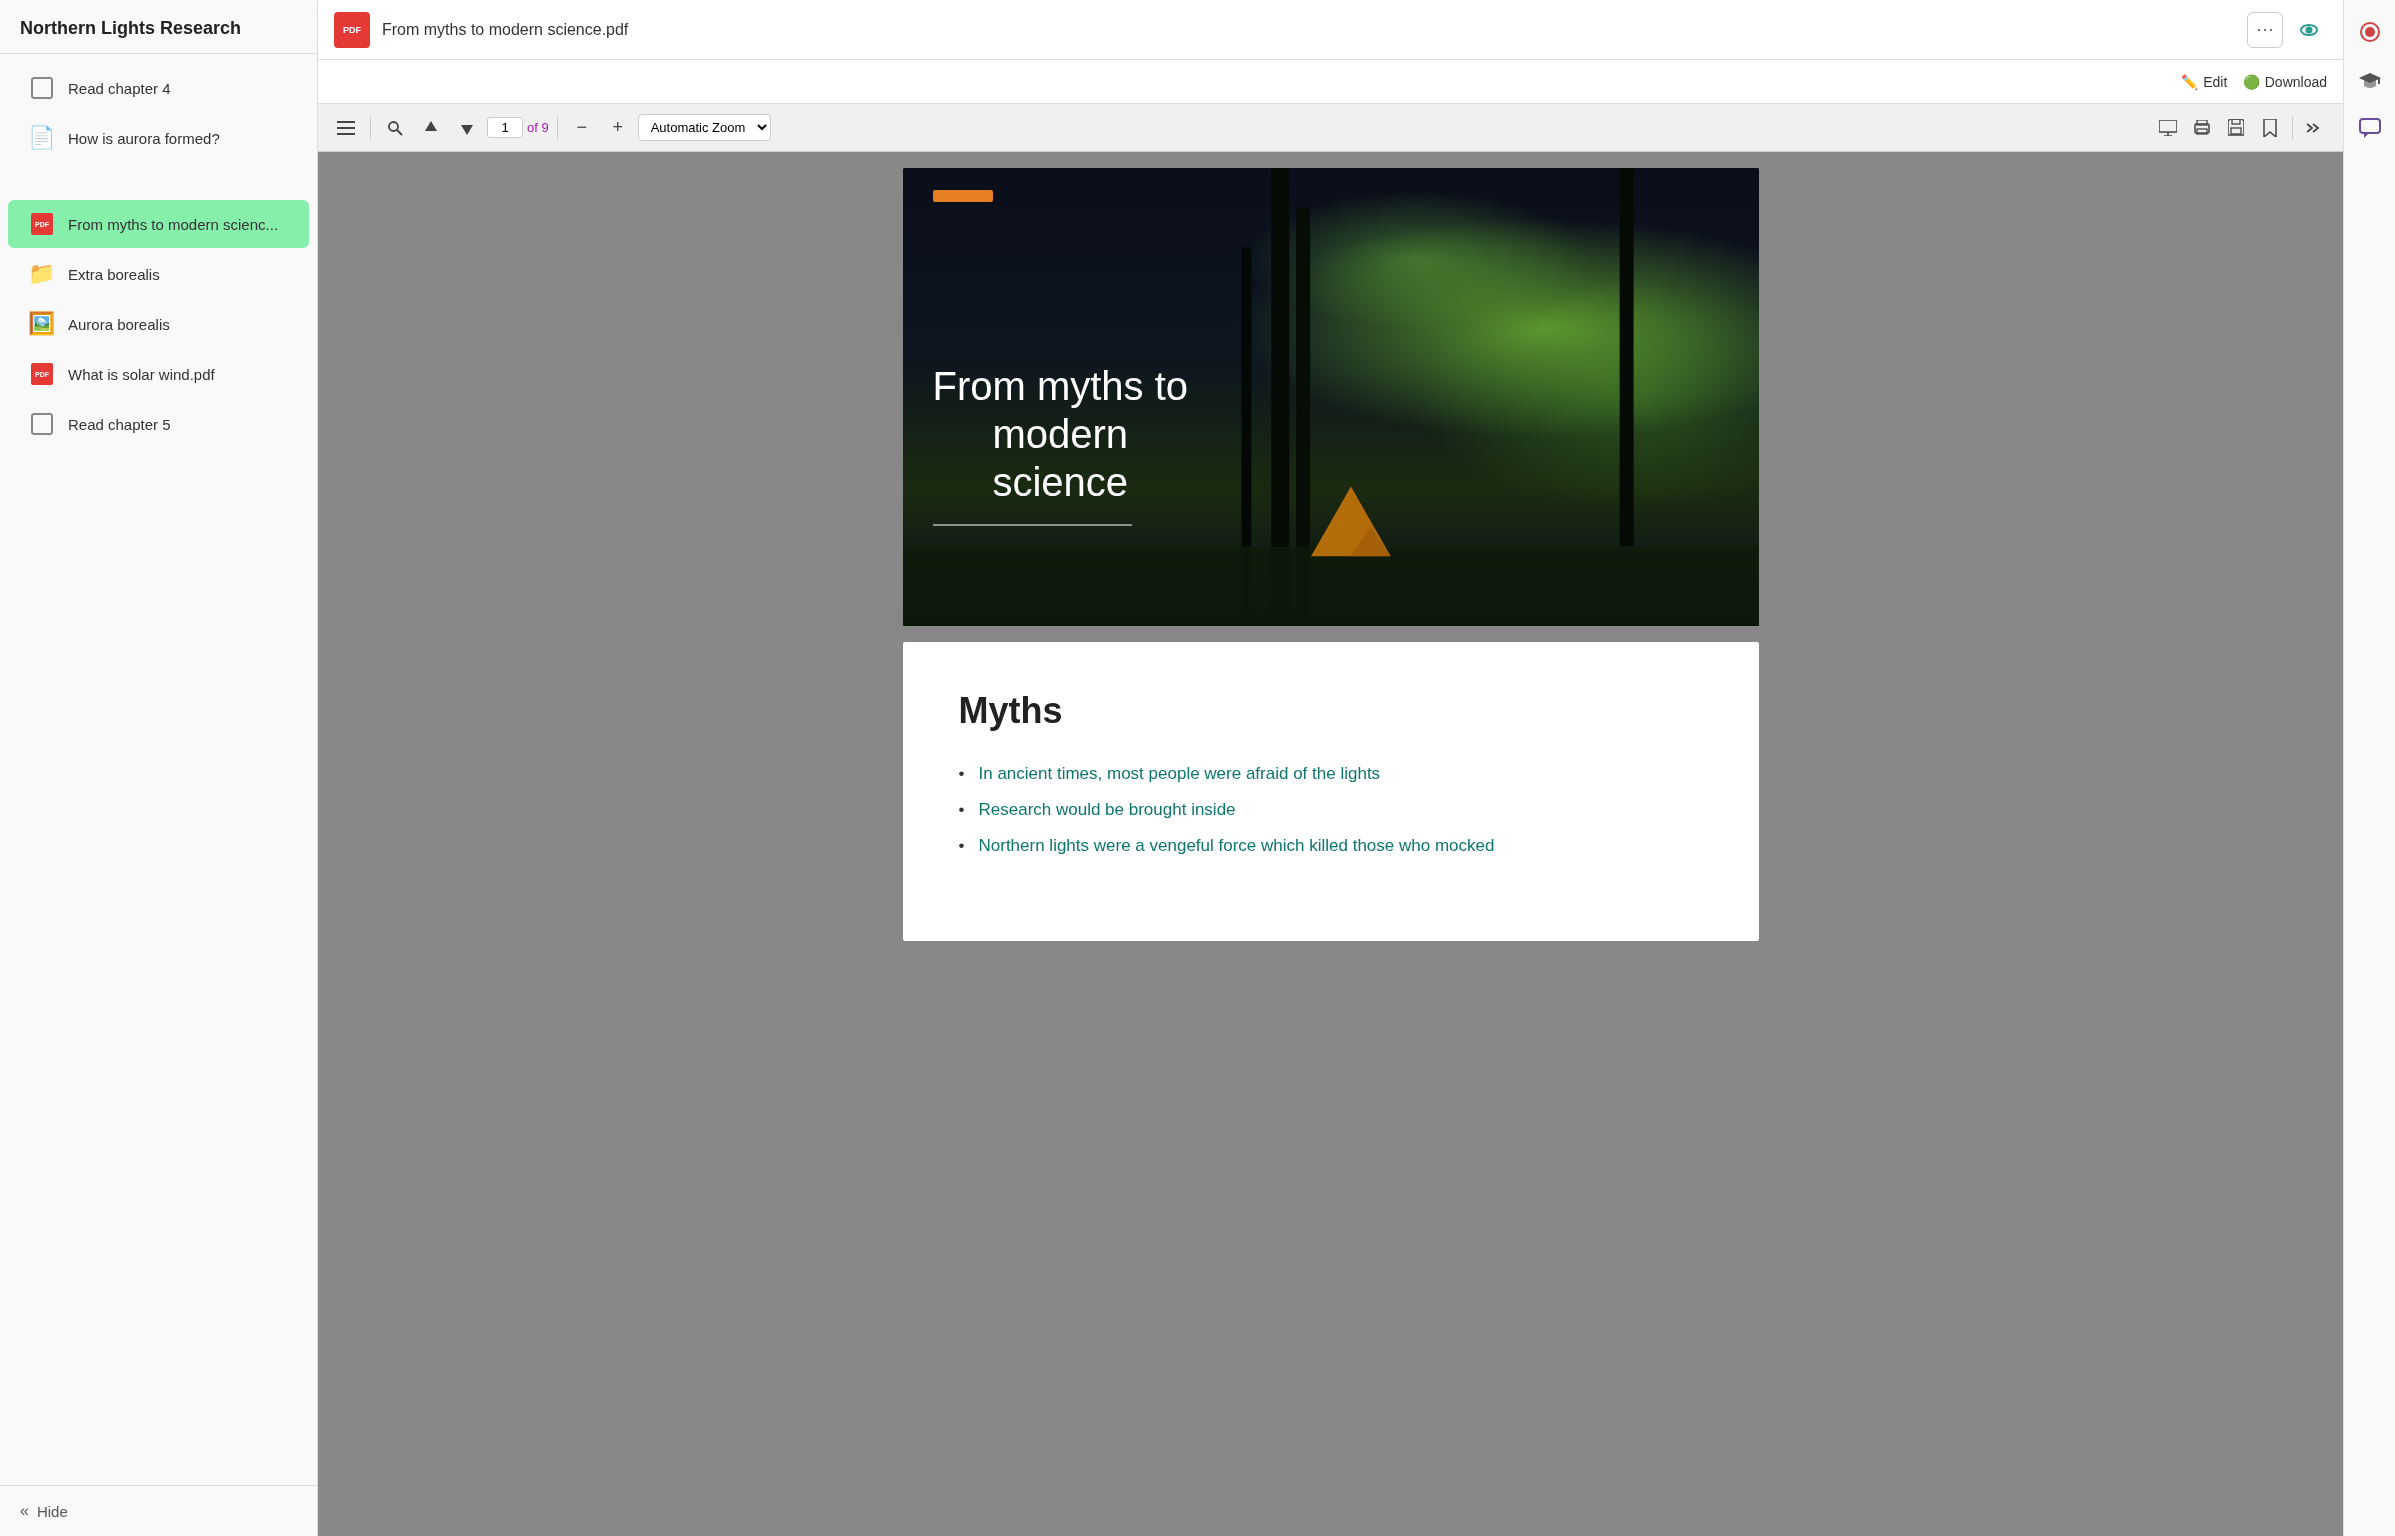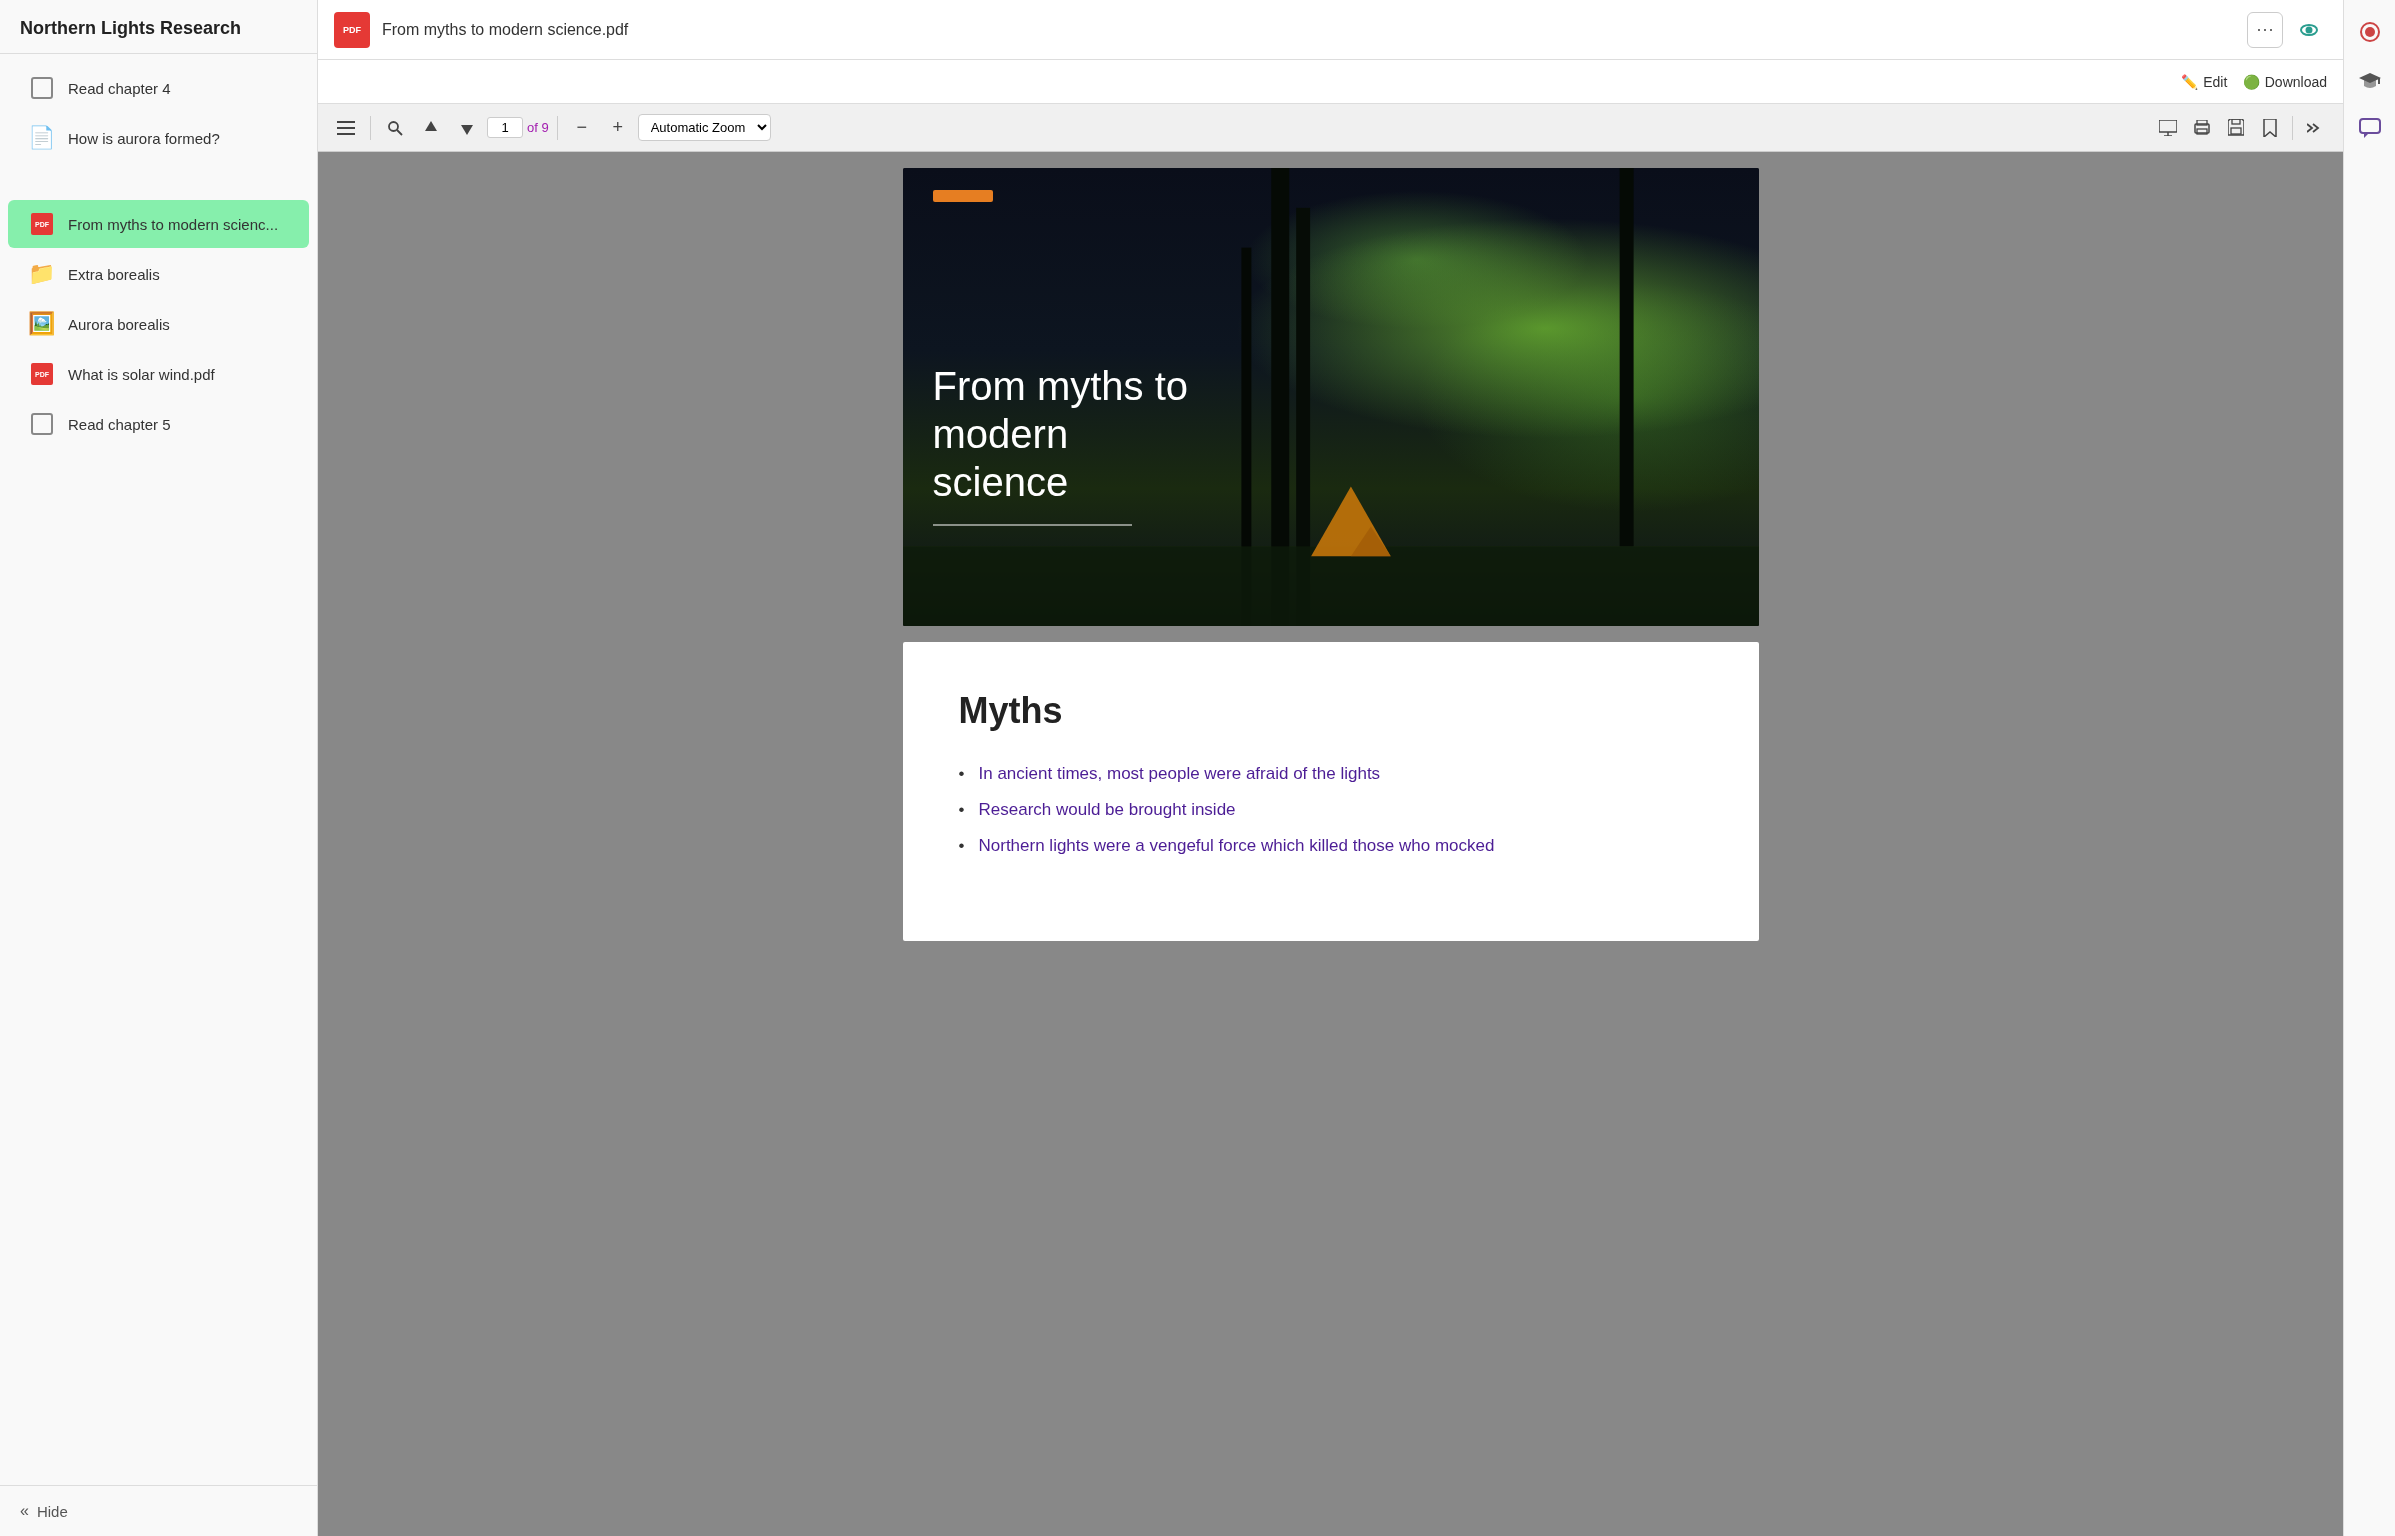--- a/index.html
+++ b/index.html
@@ -290,20 +290,21 @@
       position: absolute;
       bottom: 100px;
       left: 30px;
       color: white;
     }
     #slide-title {
       font-size: 40px;
       font-weight: 400;
       line-height: 1.2;
       margin-bottom: 18px;
+      text-align: center;
     }
     #slide-underline {
       width: 199px;
       height: 2px;
       background: rgba(255,255,255,0.5);
     }
 
     #pdf-page2 {
       width: 856px;
       max-width: 95%;
@@ -317,21 +318,21 @@
       font-weight: 600;
       color: #222;
       margin-bottom: 32px;
     }
     #myths-bullets {
       list-style: none;
       padding: 0;
     }
     #myths-bullets li {
       font-size: 17px;
-      color: #4c1d95;
+      color: #0f766e;
       margin-bottom: 16px;
       padding-left: 20px;
       position: relative;
     }
     #myths-bullets li::before {
       content: '•';
       position: absolute;
       left: 0;
       color: #333;
     }

